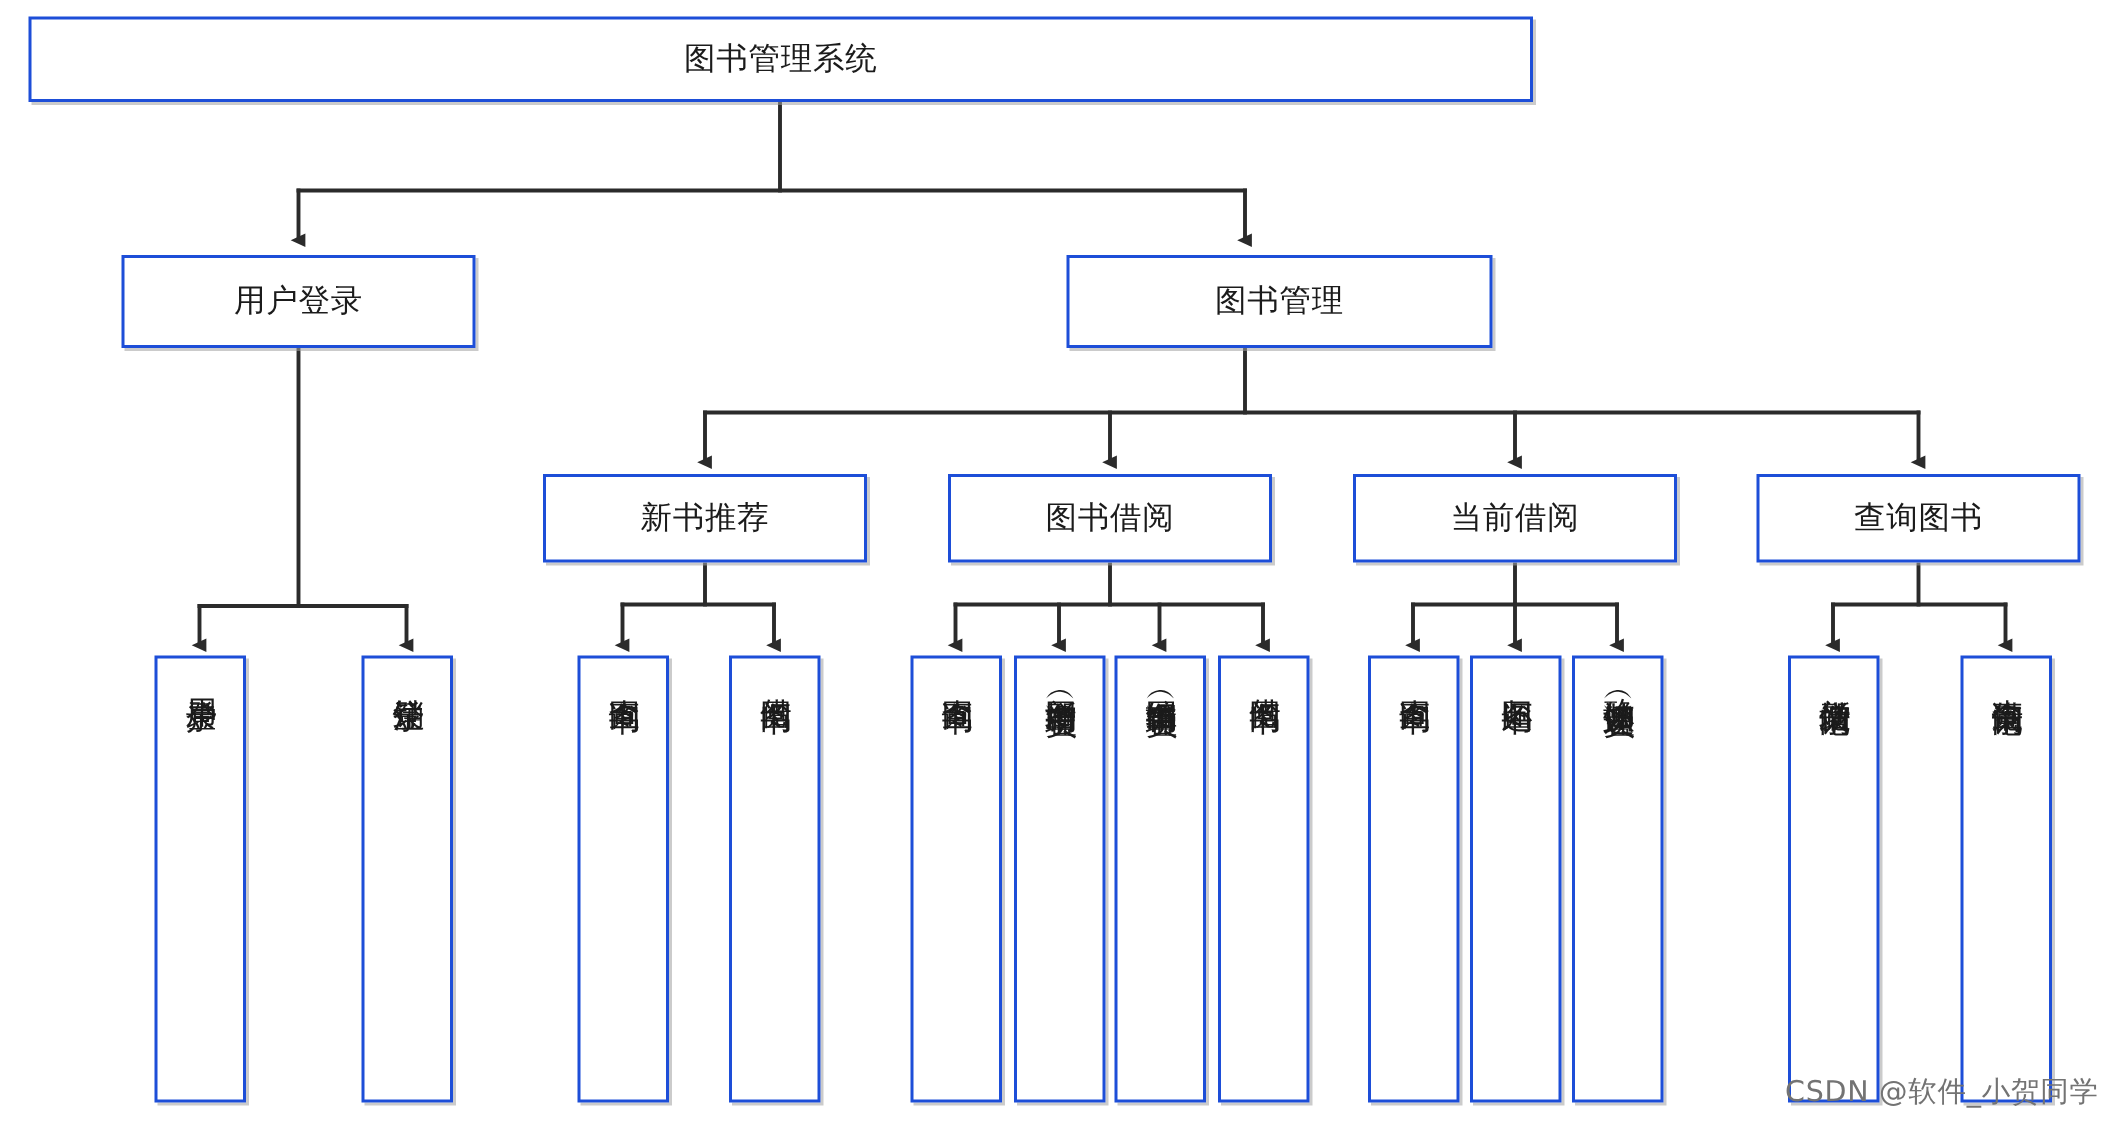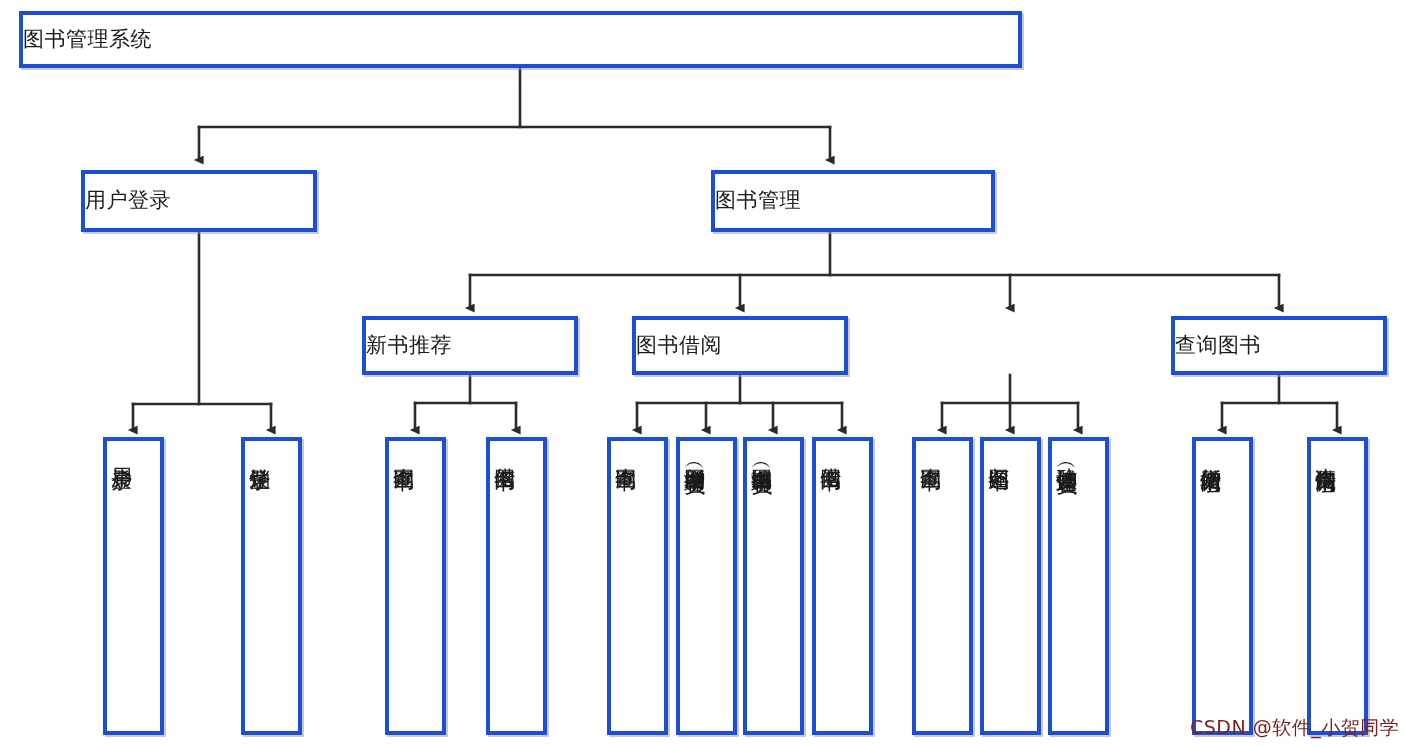--- a/index.html
+++ b/index.html
@@ -21,24 +21,25 @@
     position: absolute;
     left: 0;
     top: 0;
     width: 1405px;
     height: 747px;
     pointer-events: none;
   }
   .node {
     position: absolute;
     box-sizing: border-box;
-    border: 4px solid #1d4ed8;
+    border: 2px solid #1d4ed8;
     background: #ffffff;
     display: flex;
     align-items: center;
+    justify-content: center;
     color: #1b1b1b;
   }
   .node.shadowed {
     box-shadow: 2px 2px 0 rgba(160,160,160,0.55);
   }
   .node-label {
     font-size: 21px;
     line-height: 1.12;
     letter-spacing: 0.5px;
     white-space: nowrap;
@@ -52,21 +53,21 @@
     writing-mode: vertical-rl;
     text-orientation: upright;
     font-size: 21px;
     line-height: 1.32;
     letter-spacing: 1px;
     white-space: nowrap;
   }
   .watermark {
     position: absolute;
     font-size: 19px;
-    color: #7f1d1d;
+    color: #737373;
     white-space: nowrap;
     letter-spacing: 0.5px;
   }
 </style>
 </head>
 <body>
 
 <div id="canvas">
 
   <svg id="edges" viewBox="0 0 1405 747">
@@ -129,20 +130,23 @@
   <div class="node shadowed" style="left:711px; top:170px; width:284px; height:62px;">
     <span class="node-label">图书管理</span>
   </div>
 
   <div class="node shadowed" style="left:632px; top:316px; width:216px; height:59px;">
     <span class="node-label">图书借阅</span>
   </div>
   <div class="node shadowed" style="left:362px; top:316px; width:216px; height:59px;">
     <span class="node-label">新书推荐</span>
   </div>
+  <div class="node shadowed" style="left:902px; top:316px; width:216px; height:59px;">
+    <span class="node-label">当前借阅</span>
+  </div>
   <div class="node shadowed" style="left:1171px; top:316px; width:216px; height:59px;">
     <span class="node-label">查询图书</span>
   </div>
 
   <div class="node vertical shadowed" style="left:103px; top:437px; width:61px; height:298px;">
     <span class="node-label">用户登录</span>
   </div>
   <div class="node vertical shadowed" style="left:241px; top:437px; width:61px; height:298px;">
     <span class="node-label">注销登录</span>
   </div>

